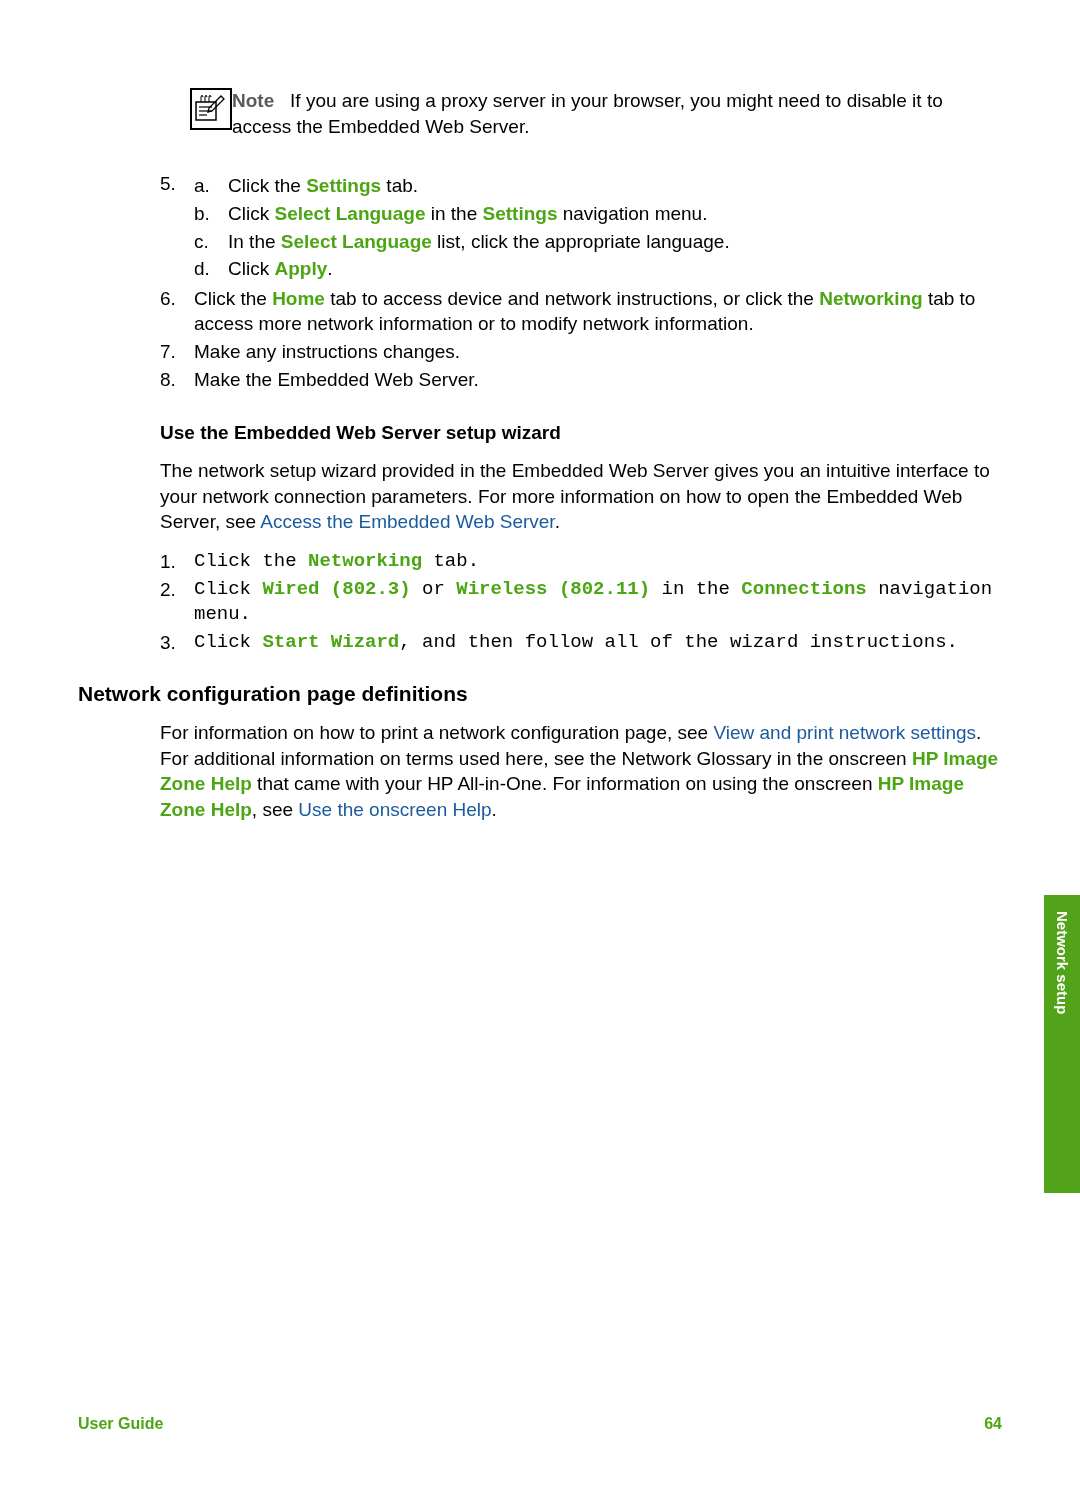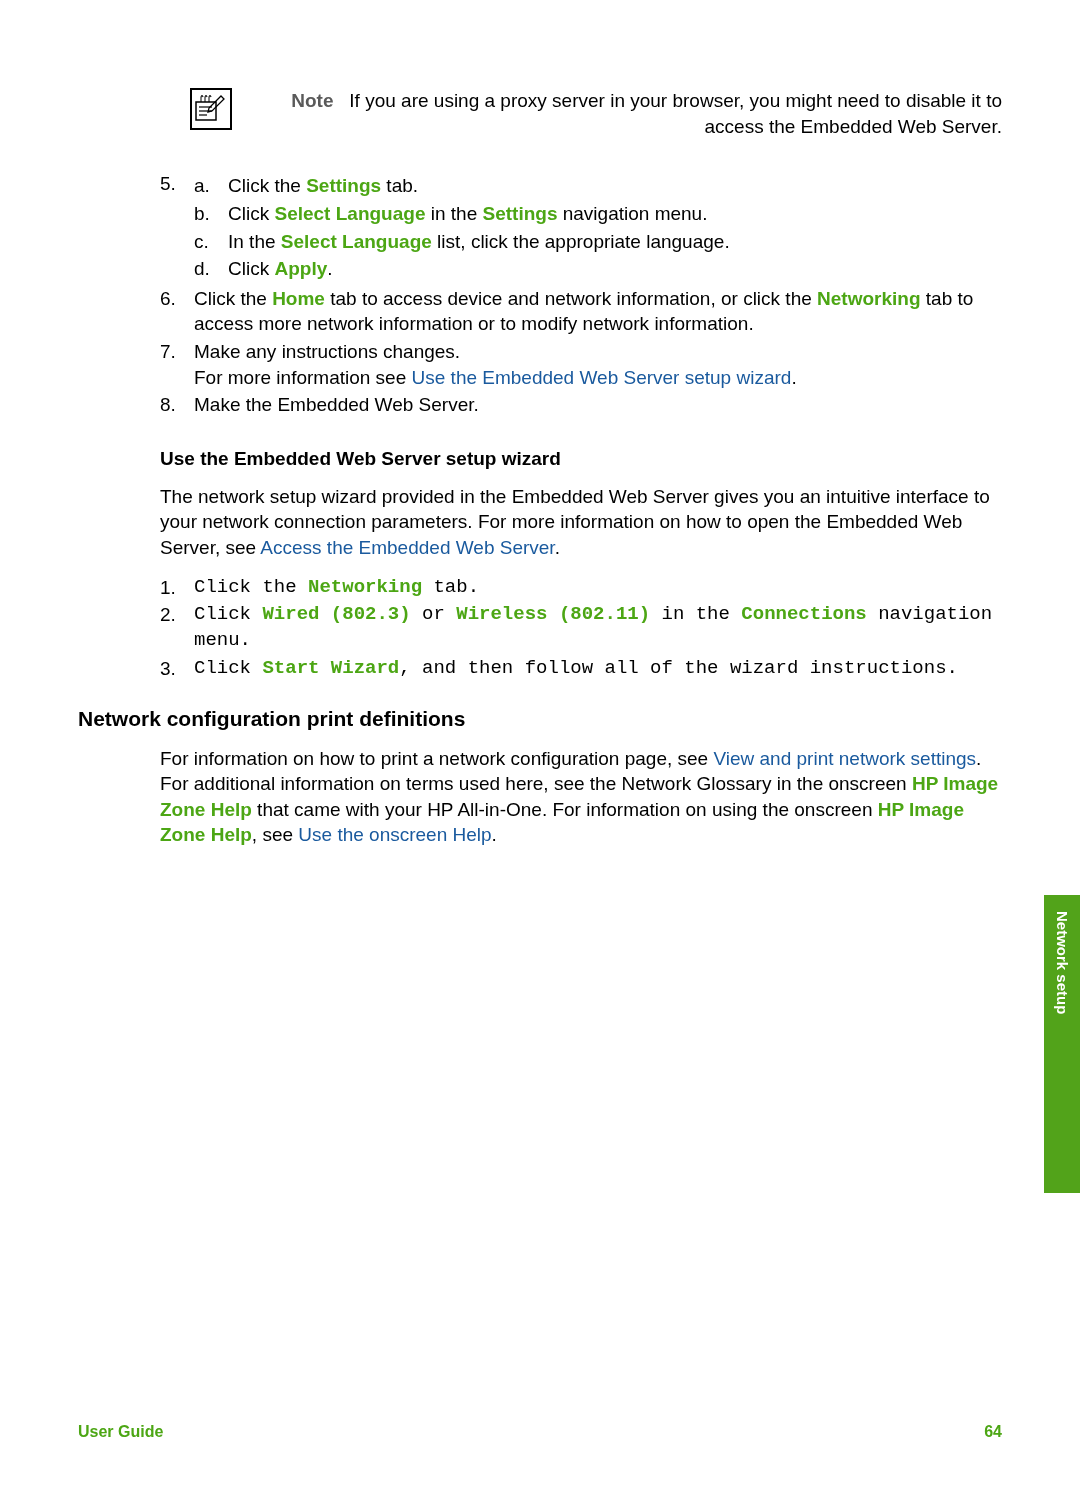--- a/index.html
+++ b/index.html
@@ -17,21 +17,20 @@
       line-height: 1.35;
       color: #000000;
     }
     .content {
       padding: 88px 78px 0 78px;
     }
     .note-block {
       display: flex;
       margin-left: 112px;
       margin-bottom: 32px;
-      text-align: right;
     }
     .note-icon {
       flex-shrink: 0;
       width: 42px;
       height: 42px;
       border: 2px solid #000;
       display: flex;
       align-items: center;
       justify-content: center;
     }
@@ -110,21 +109,21 @@
     ol.second-list > li > .marker {
       width: 34px;
       flex-shrink: 0;
     }
     ol.second-list > li > .li-content {
       flex: 1;
       font-family: Liberation Mono, monospace;
     }
     .footer {
       position: absolute;
-      bottom: 52px;
+      bottom: 60px;
       left: 78px;
       right: 78px;
       display: flex;
       justify-content: space-between;
       font-size: 16px;
       font-weight: bold;
       color: #4ca614;
     }
     .side-tab {
       position: absolute;
@@ -192,27 +191,26 @@
           </li>
           <li>
             <span class="marker">d.</span>
             <div class="sli-content"><span>Click </span><span class="green-bold">Apply</span><span>.</span></div>
           </li>
         </ol>
       </div>
     </li>
     <li>
       <span class="marker">6.</span>
-      <div class="li-content"><span>Click the </span><span class="green-bold">Home</span><span> tab to access device and network information, or click the </span><span class="green-bold">Networking</span><span> tab to access more network information or to modify network information.</span></div>
+      <div class="li-content"><span>Click the </span><span class="green-bold">Home</span><span> tab to access device and network instructions, or click the </span><span class="green-bold">Networking</span><span> tab to access more network information or to modify network information.</span></div>
     </li>
     <li>
       <span class="marker">7.</span>
       <div class="li-content">
         <div>Make any instructions changes.</div>
-        <div><span>For more information see </span><span class="blue-link">Use the Embedded Web Server setup wizard</span><span>.</span></div>
       </div>
     </li>
     <li>
       <span class="marker">8.</span>
       <div class="li-content">Make the Embedded Web Server.</div>
     </li>
   </ol>
 
   <div class="subheading">Use the Embedded Web Server setup wizard</div>
 
@@ -228,21 +226,21 @@
     <li>
       <span class="marker">2.</span>
       <div class="li-content"><span>Click </span><span class="green-bold">Wired (802.3)</span><span> or </span><span class="green-bold">Wireless (802.11)</span><span> in the </span><span class="green-bold">Connections</span><span> navigation menu.</span></div>
     </li>
     <li>
       <span class="marker">3.</span>
       <div class="li-content"><span>Click </span><span class="green-bold">Start Wizard</span><span>, and then follow all of the wizard instructions.</span></div>
     </li>
   </ol>
 
-  <div class="section-heading">Network configuration print definitions</div>
+  <div class="section-heading">Network configuration page definitions</div>
 
 
   <div class="para">
     <span>For information on how to print a network configuration page, see </span><span class="blue-link">View and print network settings</span><span>. For additional information on terms used here, see the Network Glossary in the onscreen </span><span class="green-bold">HP Image Zone Help</span><span> that came with your HP All-in-One. For information on using the onscreen </span><span class="green-bold">HP Image Zone Help</span><span>, see </span><span class="blue-link">Use the onscreen Help</span><span>.</span>
   </div>
 
 </div>
 
 <div class="footer">
   <span>User Guide</span>

